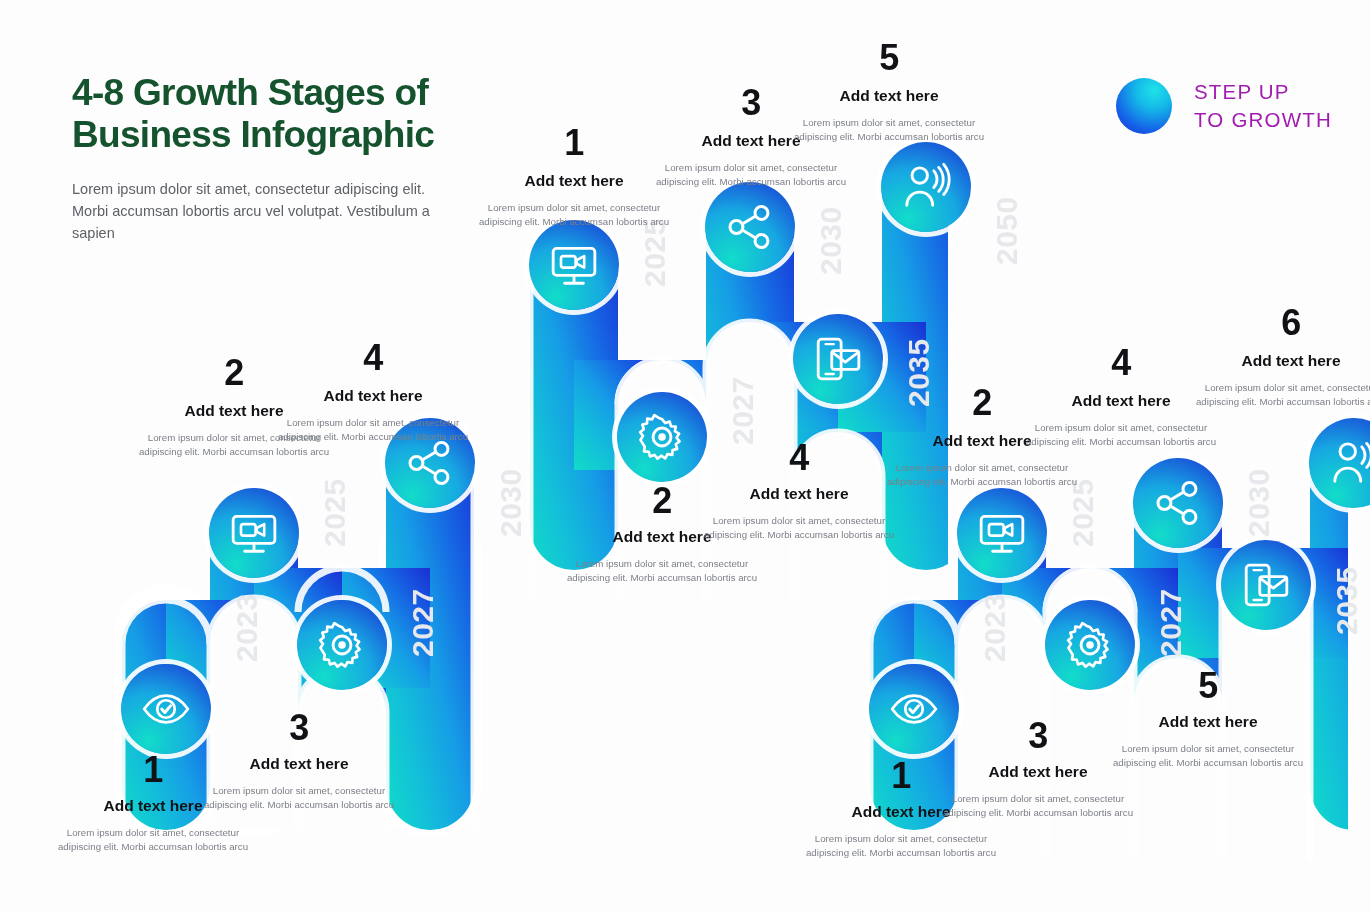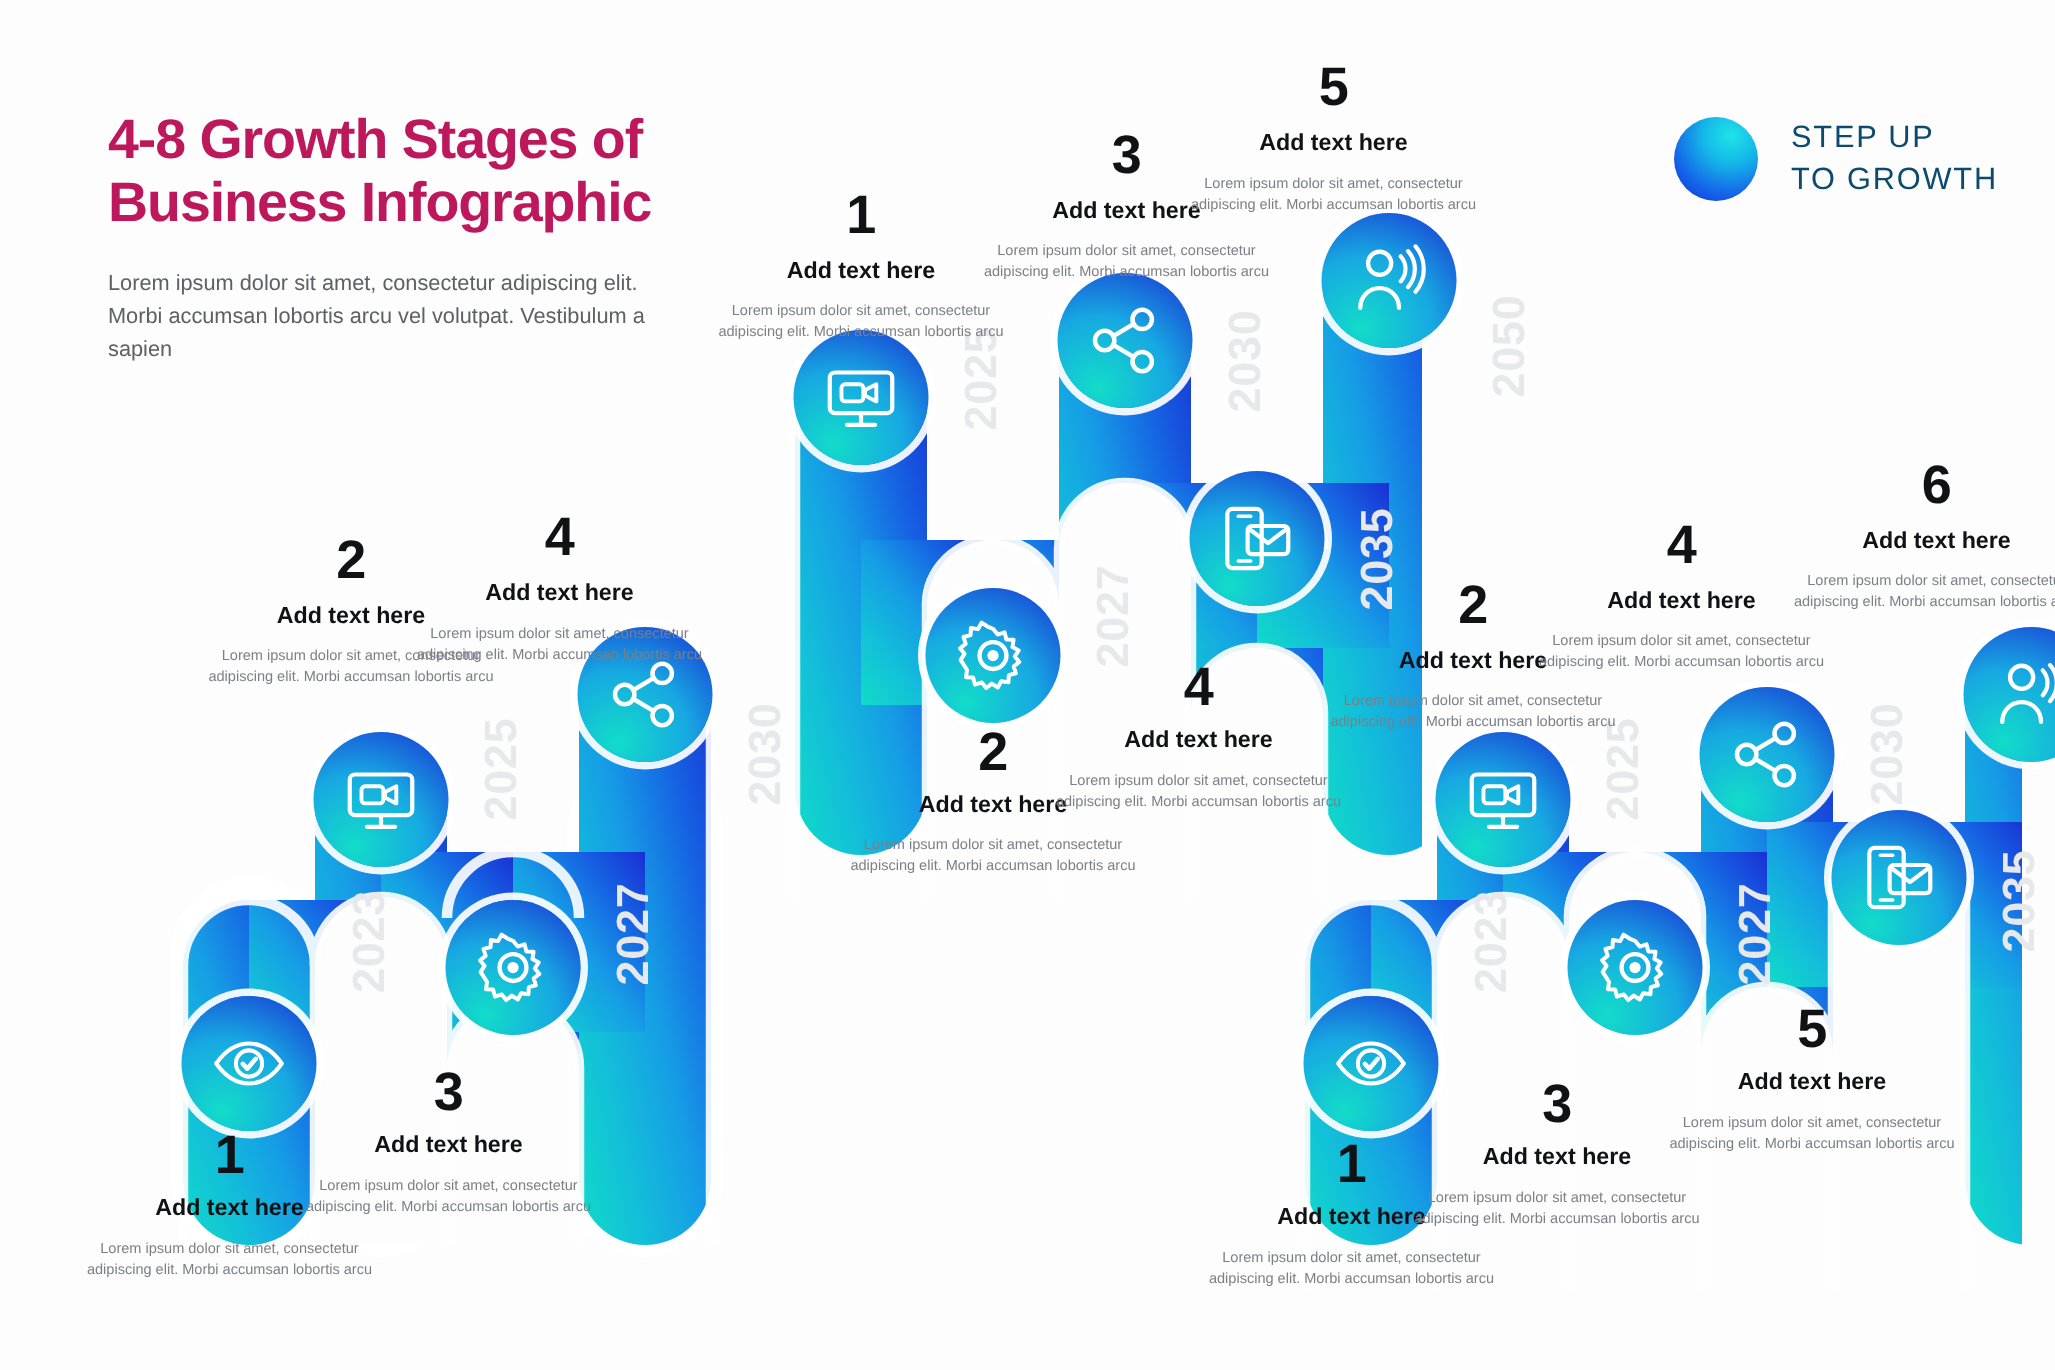--- a/index.html
+++ b/index.html
@@ -14,38 +14,38 @@
   .canvas{position:absolute;inset:0;}
 
   
   .header{position:absolute;left:72px;top:72px;width:420px;}
   .header h1{
     margin:0;
     font-size:37px;
     line-height:1.14;
     font-weight:700;
     letter-spacing:-0.7px;
-    color:#be185d;
+    color:#14532d;
   }
   .header p{
     margin:22px 0 0 0;
     font-size:14.5px;
     line-height:1.52;
     color:#5d6066;
     font-weight:400;
     max-width:360px;
   }
 
   
   .logo{position:absolute;left:1116px;top:78px;display:flex;align-items:center;gap:22px;}
   .logo-ball{
     width:56px;height:56px;border-radius:50%;
     background:radial-gradient(circle at 68% 22%, #1fe3e8 0%, #14b8e8 32%, #1560e8 70%, #1030c8 100%);
   }
-  .logo-text{font-size:20.5px;line-height:1.35;letter-spacing:1.2px;color:#0c4a6e;font-weight:400;}
+  .logo-text{font-size:20.5px;line-height:1.35;letter-spacing:1.2px;color:#a21caf;font-weight:400;}
   .logo-text div{white-space:nowrap;}
 
   
   .ig{position:absolute;}
   .ribbon{position:absolute;left:0;top:0;}
 
   
   .year{
     position:absolute;
     font-size:30px;

